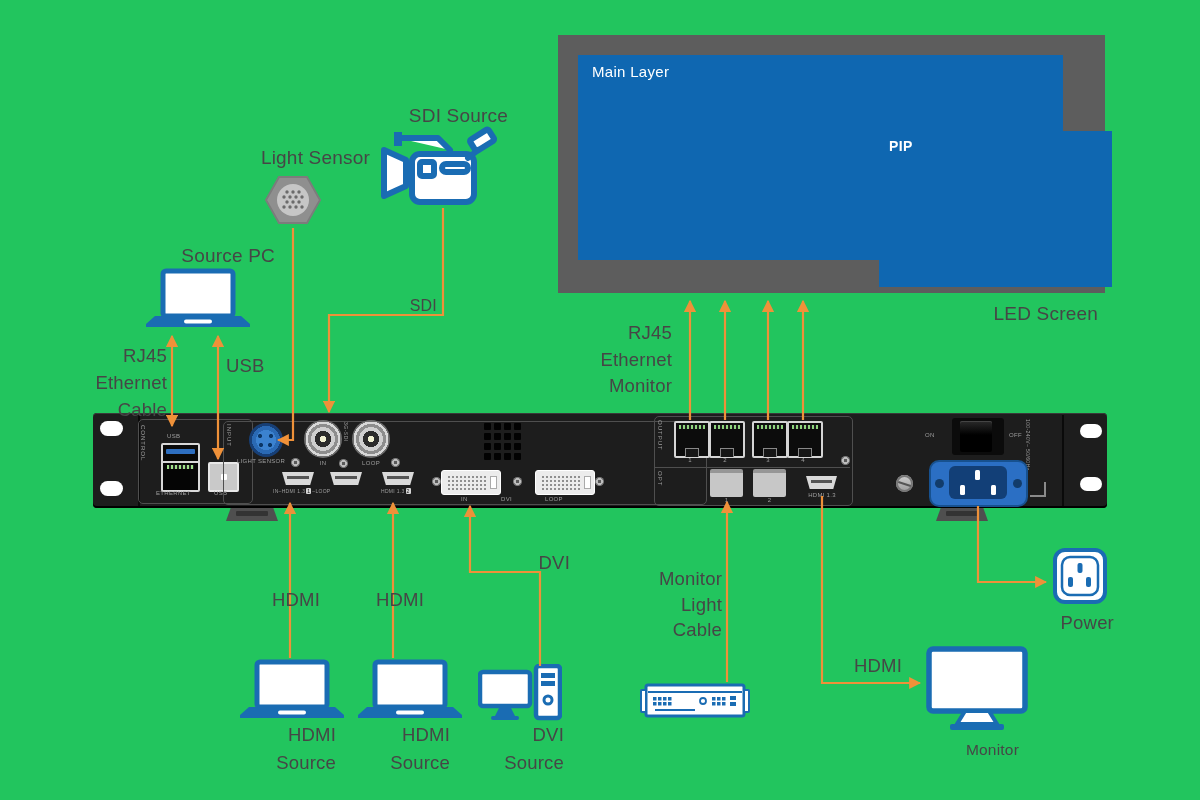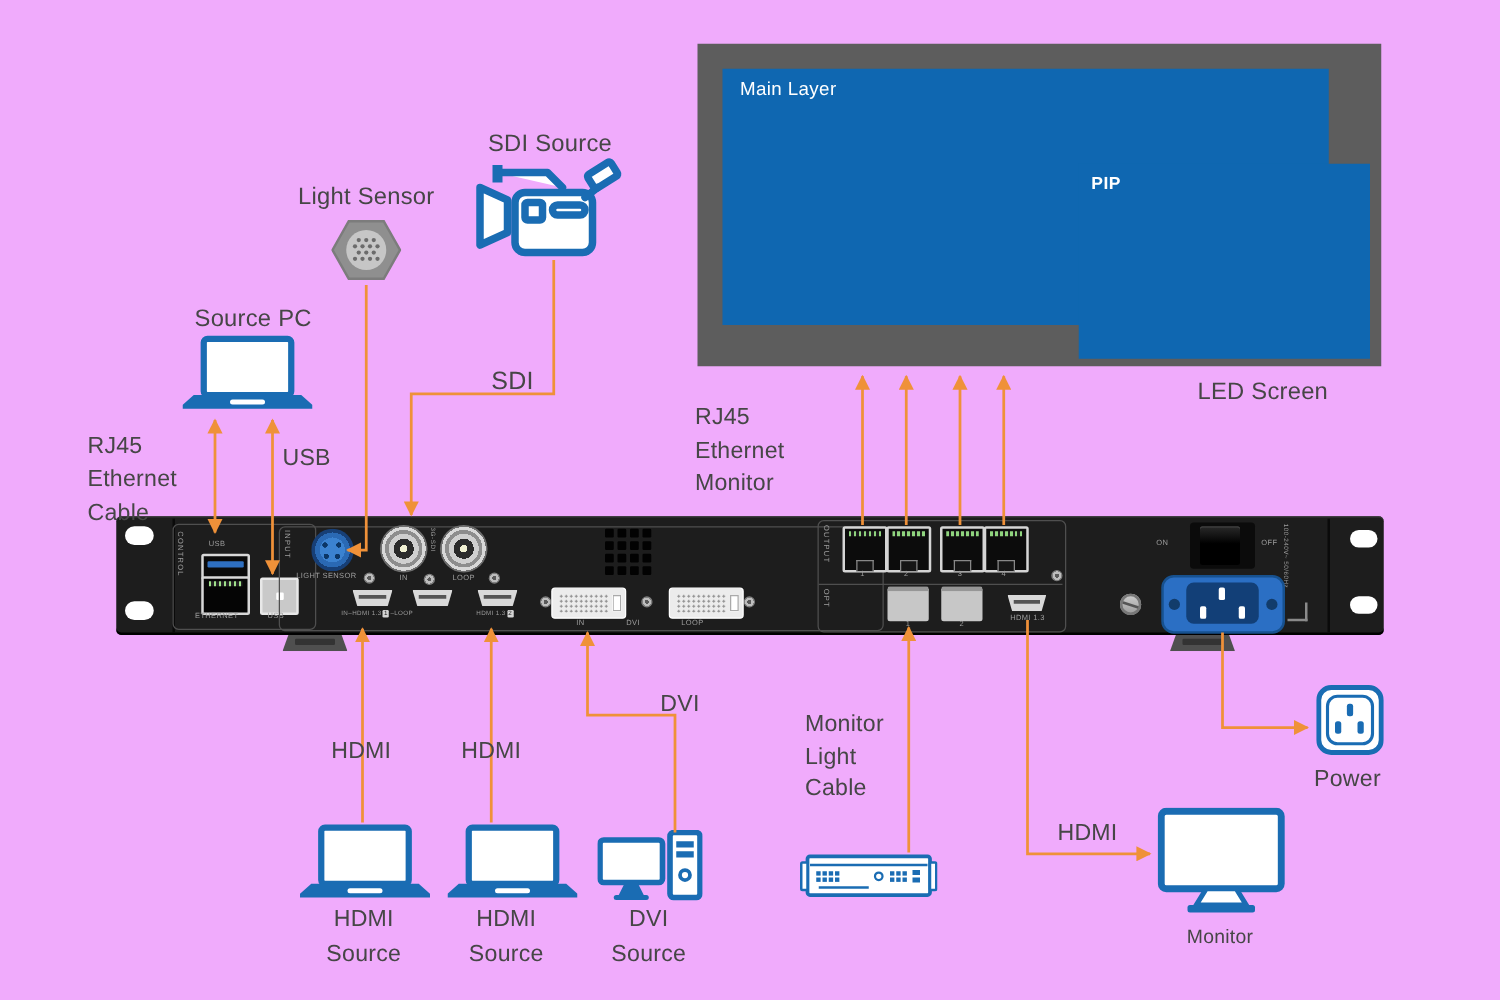--- a/index.html
+++ b/index.html
@@ -1,28 +1,28 @@
 <!DOCTYPE html>
 <html><head>
 <meta charset="utf-8">
 <style>
   html,body{margin:0;padding:0;background:#fff;}
-  .canvas{position:relative;width:1200px;height:800px;background:#f0abfc;
+  .canvas{position:relative;width:1200px;height:800px;background:#22c55e;
           font-family:"Liberation Sans",sans-serif;overflow:hidden;color:#454545;}
   .abs{position:absolute;}
   
   .lbl{position:absolute;color:#464646;font-size:18.5px;line-height:27px;letter-spacing:.2px;white-space:nowrap;}
-  .lbl.c{text-align:center;}
-  .lbl.r{}
+  .lbl.c{text-align:right;}
+  .lbl.r{text-align:right;}
   .lbl.small{font-size:15.5px;}
   
   .led-frame{position:absolute;left:558px;top:35px;width:547px;height:258px;background:#5d5d5d;}
   .main-layer{position:absolute;left:20px;top:20px;width:485px;height:205px;background:#0f67b1;}
   .main-layer span{position:absolute;left:14px;top:8px;color:#fff;font-size:15px;letter-spacing:.3px;}
-  .pip{position:absolute;left:305px;top:96px;width:233px;height:156px;background:#0f67b1;}
+  .pip{position:absolute;left:321px;top:96px;width:233px;height:156px;background:#0f67b1;}
   .pip span{position:absolute;left:10px;top:7px;color:#fff;font-size:14px;font-weight:bold;letter-spacing:.4px;}
   
   .device{position:absolute;left:93px;top:413px;width:1014px;height:95px;background:#1d1d1d;border-radius:4px;
           box-shadow:inset 0 1px 0 #3a3a3a, inset 0 -2px 0 #000;}
   .hole{position:absolute;background:#fff;border-radius:8px;}
   .eardiv{position:absolute;top:2px;bottom:2px;width:2px;background:#0a0a0a;}
   .gbox{position:absolute;border:1px solid #4f4f4f;border-radius:5px;}
   .tiny{position:absolute;font-size:6px;color:#9e9e9e;letter-spacing:.3px;white-space:nowrap;}
   .tiny.cc{text-align:center;}
   .vtext{position:absolute;writing-mode:vertical-rl;font-size:6px;color:#9e9e9e;letter-spacing:1px;white-space:nowrap;}
@@ -373,21 +373,21 @@
   <div class="lbl c" style="left:130px;top:242px;width:145px;font-size:19px;">Source PC</div>
   <div class="lbl c" style="left:216px;top:144px;width:154px;font-size:19px;">Light Sensor</div>
   <div class="lbl c" style="left:372px;top:102px;width:136px;font-size:19px;">SDI Source</div>
 
   <div class="lbl r" style="left:70px;top:342px;width:97px;">
     <div>RJ45</div>
     <div>Ethernet</div>
     <div>Cable</div>
   </div>
   <div class="lbl" style="left:226px;top:352px;">USB</div>
-  <div class="lbl c" style="left:383px;top:292px;width:54px;font-size:20px;">SDI</div>
+  <div class="lbl c" style="left:383px;top:292px;width:54px;font-size:16px;">SDI</div>
 
   <div class="lbl r" style="left:556px;top:320px;width:116px;line-height:26.5px;">
     <div>RJ45</div>
     <div>Ethernet</div>
     <div>Monitor</div>
   </div>
 
   <div class="lbl c" style="left:258px;top:586px;width:62px;">HDMI</div>
   <div class="lbl c" style="left:362px;top:586px;width:62px;">HDMI</div>
   <div class="lbl c" style="left:518px;top:549px;width:52px;">DVI</div>

